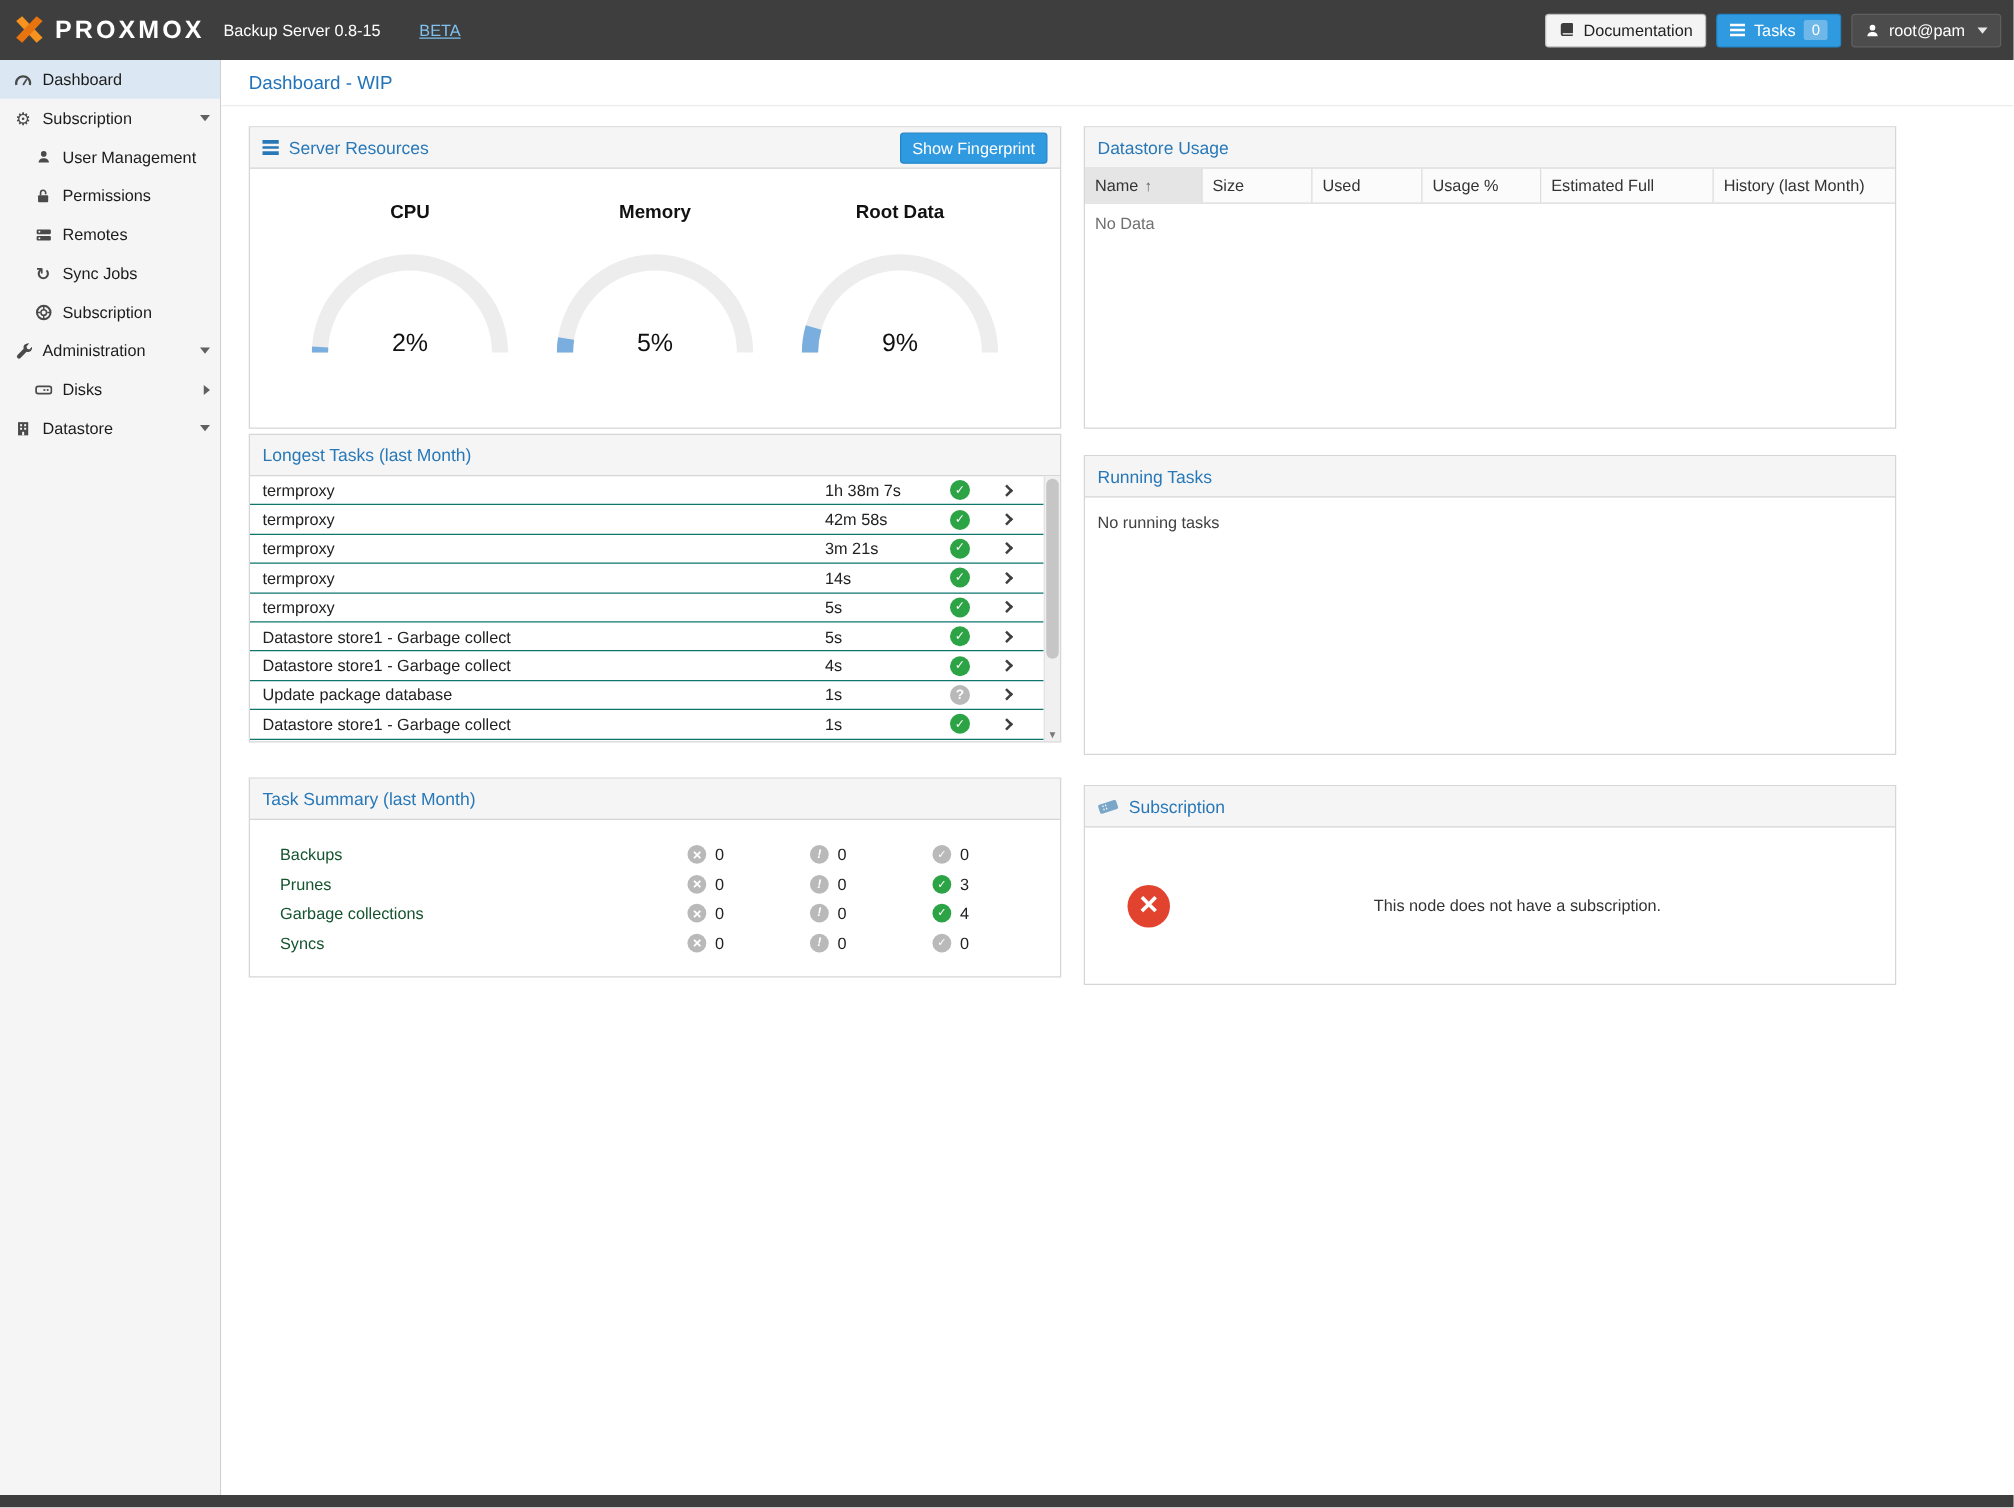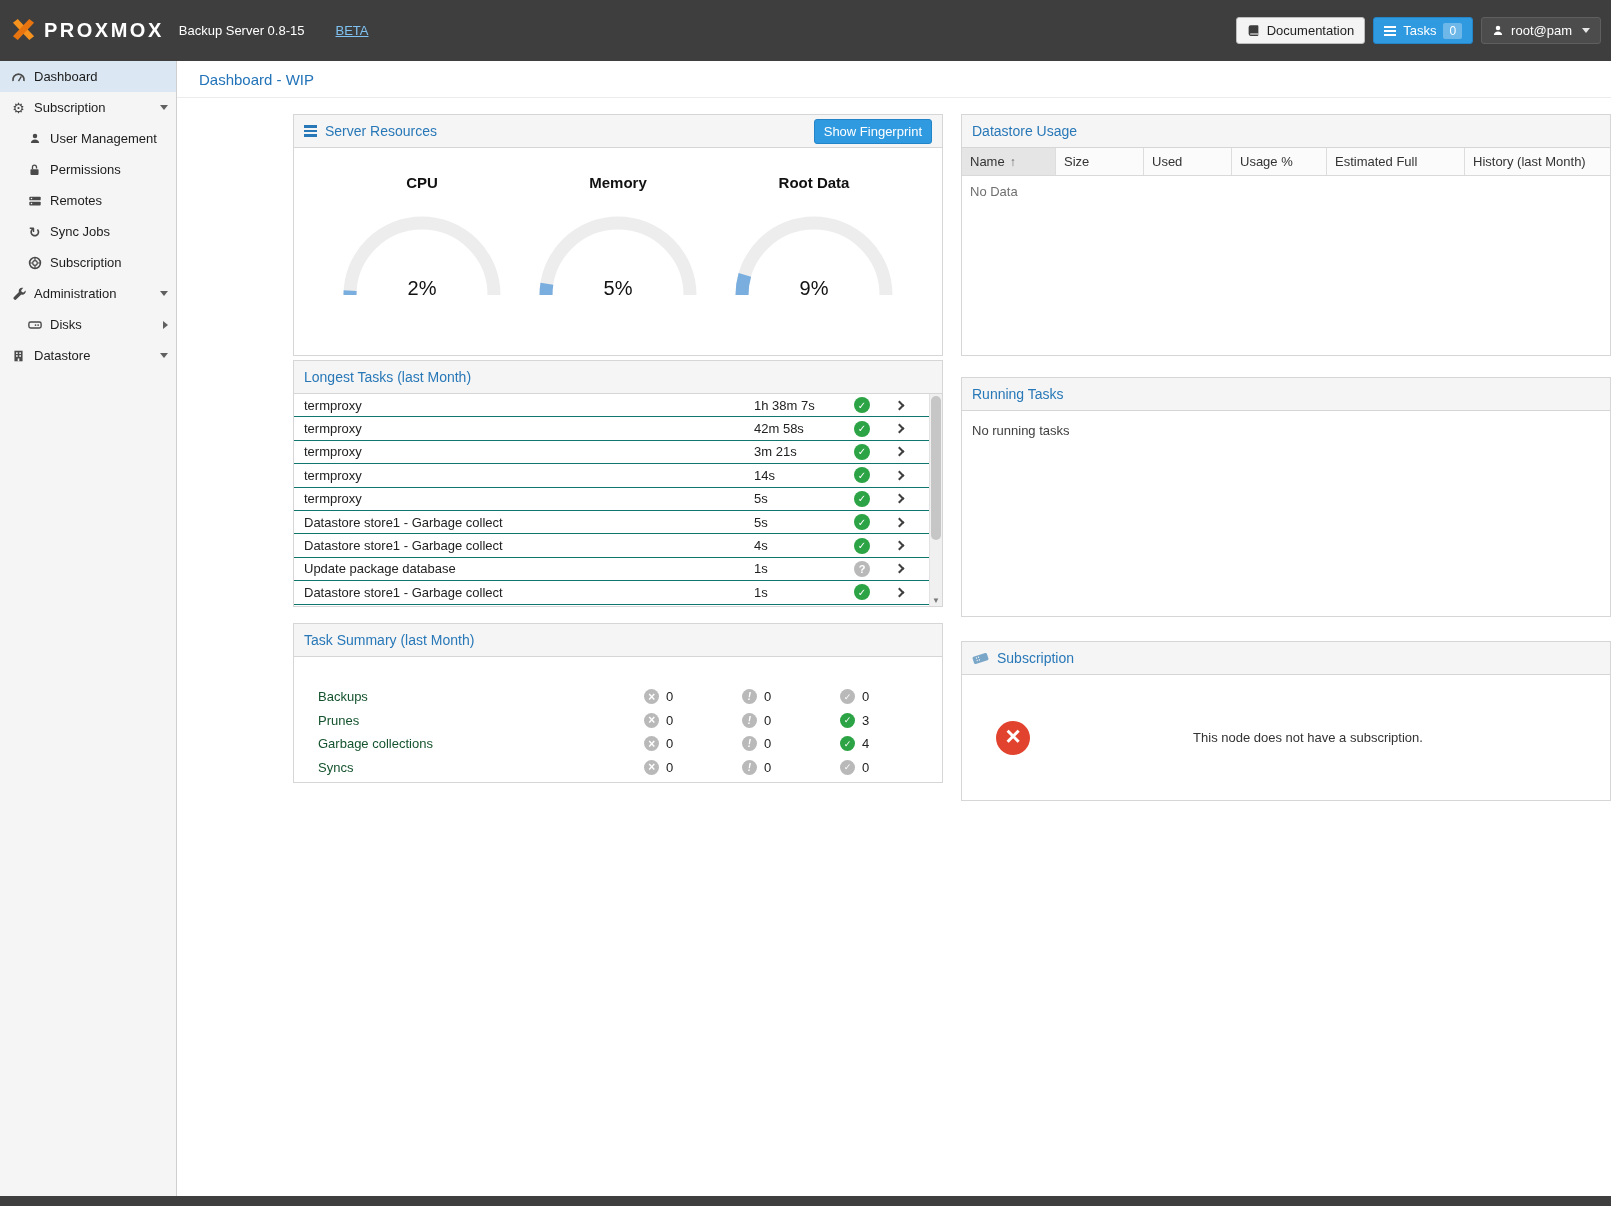--- a/index.html
+++ b/index.html
@@ -4,21 +4,21 @@
 <style>
   * { box-sizing: border-box; margin: 0; padding: 0; }
   html,body { width:1611px; height:1206px; }
   body {
     font-family: "Liberation Sans","DejaVu Sans",sans-serif;
     font-size: 13px; color:#222; background:#fff; overflow:hidden;
   }
   .app { width:1611px; height:1206px; display:flex; flex-direction:column; }
 
   
-  .topbar { height:61px; background:#3e3e3e; display:flex; align-items:center; padding:16px 10px; flex:none;gap:20px; }
+  .topbar { height:48px; background:#3e3e3e; display:flex; align-items:center; padding:16px 10px; flex:none;gap:20px; }
   .brand { display:flex; align-items:center; gap:7px; }
   .brand-text { color:#fff; font-weight:bold; font-size:20px; letter-spacing:2.5px; }
   .product { color:#fff; font-size:13px; margin-left:8px; }
   .beta-link { color:#7fc1f0; font-size:13px; font-weight:normal; margin-left:24px; text-decoration:underline; cursor:pointer; }
   .topbar-right { margin-left:auto; display:flex; align-items:center; gap:8px; }
   .tb-btn { height:27px; display:inline-flex; align-items:center; gap:7px; padding:0 10px;
             border-radius:3px; font-size:13px; cursor:pointer; border:1px solid transparent; }
   .btn-doc { background:#f4f4f4; border-color:#bcbcbc; color:#222; }
   .btn-tasks { background:#2f9ae0; border-color:#2385c8; color:#fff; }
   .btn-user { background:#4c4c4c; border-color:#5f5f5f; color:#fff; }
@@ -43,33 +43,33 @@
   .side-item.child { padding-left:26px; }
   .expander { margin-left:auto; }
   .tri-down { width:0; height:0; border-left:4px solid transparent; border-right:4px solid transparent;
               border-top:5px solid #606060; }
   .tri-right { width:0; height:0; border-top:4px solid transparent; border-bottom:4px solid transparent;
                border-left:5px solid #606060; }
 
   
   .page-title { height:37px; line-height:37px; padding-left:22px; color:#2273b8; font-size:15px;
                 background:#fff; border-bottom:1px solid #ececec; }
-  .content { display:flex; gap:18px; padding:16px 0 0 22px;justify-content:flex-end; }
+  .content { display:flex; gap:18px; padding:16px 0 0 22px; }
   .col { width:650px; flex:none; display:flex; flex-direction:column; }
 
   .panel { border:1px solid #d6d6d6; background:#fff; display:flex; flex-direction:column; }
   .panel-header { height:33px; flex:none; background:#f5f5f5; border-bottom:1px solid #d6d6d6;
                   display:flex; align-items:center; padding:0 10px; gap:8px; }
   .panel-title { color:#2878b8; font-size:14px; }
   .panel-body { flex:1; position:relative; overflow:hidden; }
 
   .h-row1 { height:242px; }
   .row2-left  { height:247px; margin-top:4px; }
   .row2-right { height:240px; margin-top:21px; }
-  .row3-left  { height:160px; margin-top:16px;gap:12px; }
+  .row3-left  { height:160px; margin-top:28px; }
   .row3-right { height:160px; margin-top:24px; }
 
   .btn-primary { margin-left:auto; background:#2f9ae0; border:1px solid #2385c8; color:#fff;
                  font-size:13px; padding:4px 9px; border-radius:3px; cursor:pointer;
                  font-family:inherit; }
 
   .bars-blue { display:inline-flex; flex-direction:column; gap:2px; }
   .bars-blue i { width:13px; height:2.5px; background:#2878b8; display:block; }
 
   

